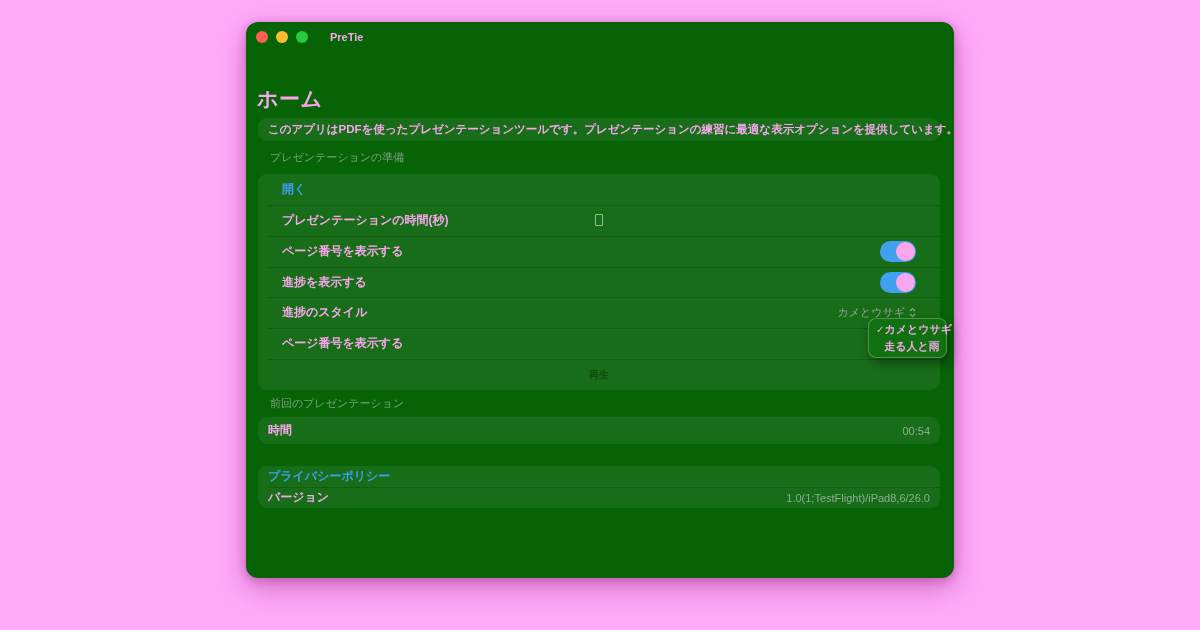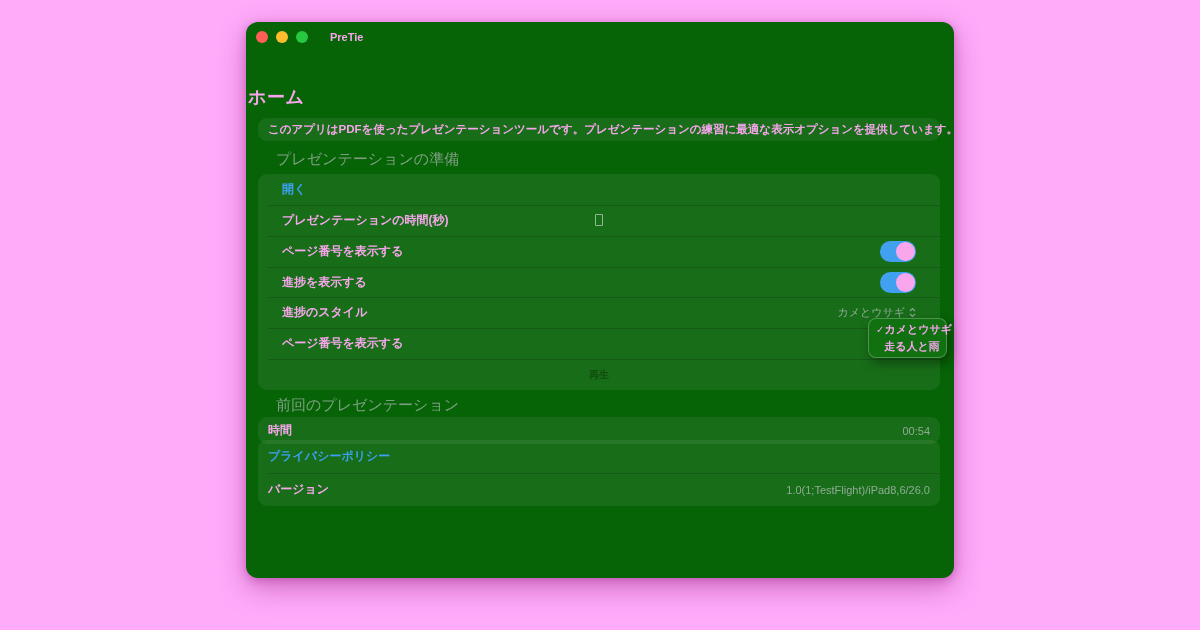--- a/index.html
+++ b/index.html
@@ -28,34 +28,34 @@
   .light.red    { background: #FF5F57; }
   .light.yellow { background: #FEBC2E; }
   .light.green  { background: #28C840; }
   .win-title {
     margin-left: 22px;
     font-size: 11px; font-weight: 700;
     color: #F7A6EC;
   }
   
   .page-title {
-    position: absolute; left: 2px; top: 63px;
-    font-size: 18px; font-weight: 700; color: #F7A6EC;
+    position: absolute; left: 11px; top: 63px;
+    font-size: 21px; font-weight: 700; color: #F7A6EC;
     letter-spacing: 0.5px;
   }
   .card {
     position: absolute; left: 12px; width: 682px;
     background: rgba(255,255,255,0.075);
     border-radius: 9px;
   }
   .desc-card { top: 96px; height: 23px; display: flex; align-items: center; padding: 0 10px; }
   .desc-text { font-size: 11.5px; font-weight: 700; color: #F7A6EC; white-space: nowrap; }
   .section-header {
-    position: absolute; left: 30px;
-    font-size: 15px; color: rgba(222, 210, 232, 0.55);
+    position: absolute; left: 24px;
+    font-size: 11px; color: rgba(222, 210, 232, 0.55);
   }
   .hdr-prep { top: 128px; }
   .hdr-last { top: 374px; }
   .form-card { top: 152px; height: 216px; display: flex; flex-direction: column; }
   .row {
     flex: 1; display: flex; align-items: center;
     padding: 0 24px; position: relative;
   }
   .row + .row::before {
     content: ""; position: absolute; left: 10px; right: 0; top: 0;
@@ -84,21 +84,21 @@
   .toggle .knob {
     position: absolute; top: 1px; right: 1px;
     width: 19px; height: 19px; border-radius: 50%;
     background: #F9A6EC;
   }
   .play-row { justify-content: center; }
   .play-label { font-size: 10px; font-weight: 700; color: rgba(0, 20, 0, 0.38); }
   
   .time-card { top: 395px; height: 27px; display: flex; align-items: center; padding: 0 10px; }
   
-  .about-card { top: 418px; height: 66px; display: flex; flex-direction: column; }
+  .about-card { top: 444px; height: 42px; display: flex; flex-direction: column; }
   .about-card .row { padding: 0 10px; }
   
   .menu {
     position: absolute; left: 622px; top: 296px;
     width: 79px; height: 40px; z-index: 20;
     background: #117111;
     border: 1px solid rgba(255,255,255,0.25);
     border-radius: 8px;
     box-shadow: 3px 5px 12px rgba(0,0,0,0.38);
     display: flex; flex-direction: column; justify-content: center;

